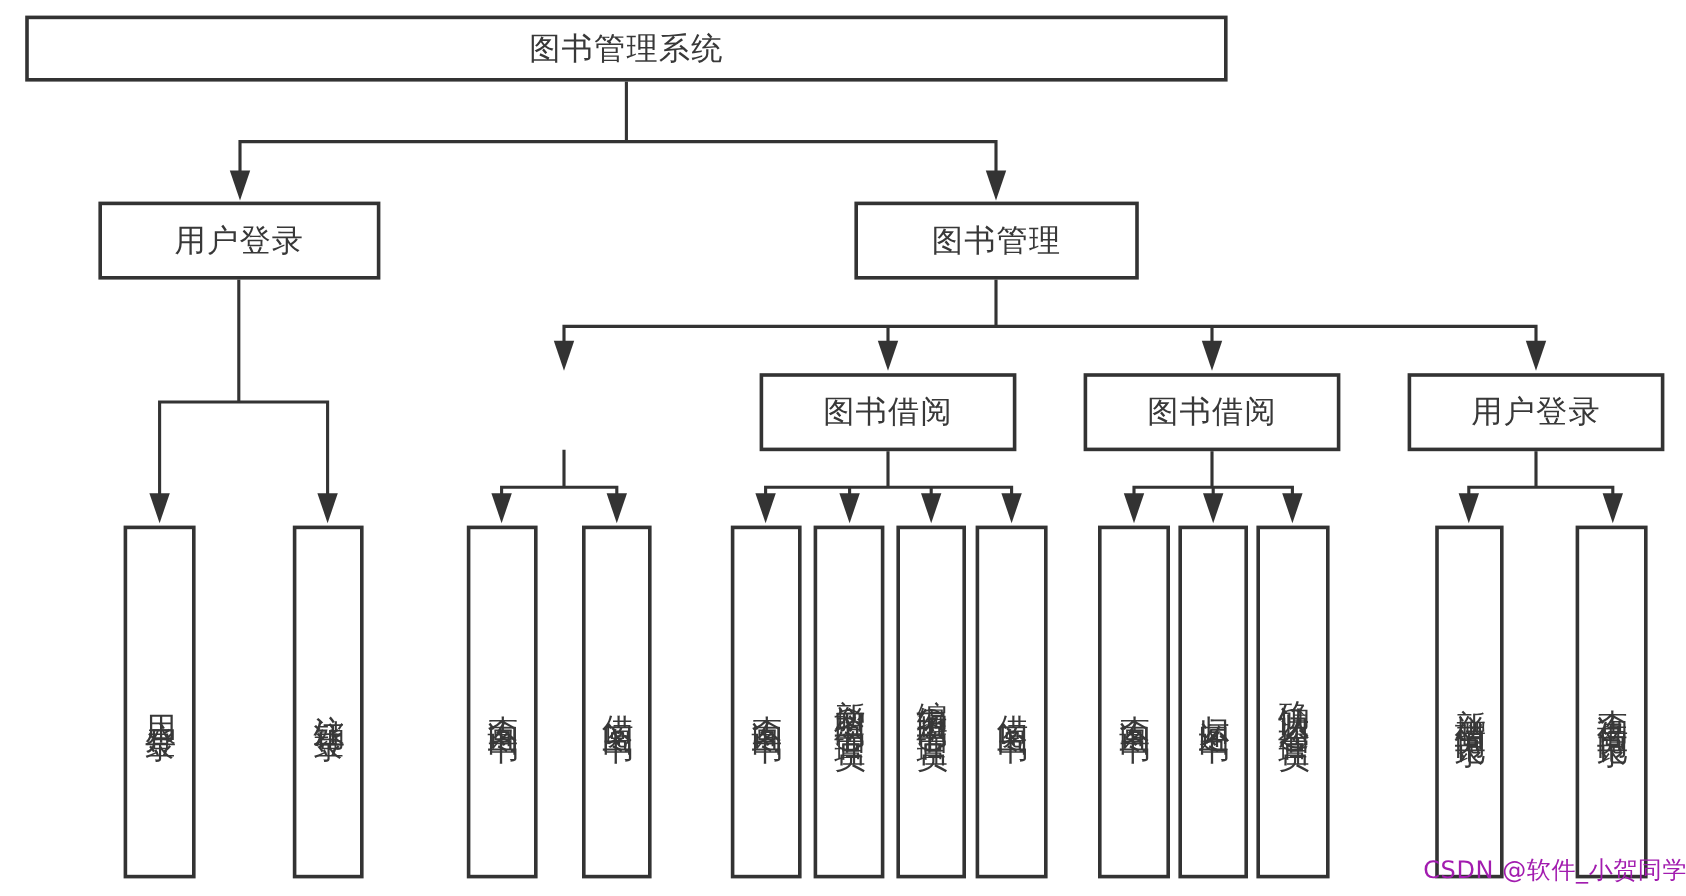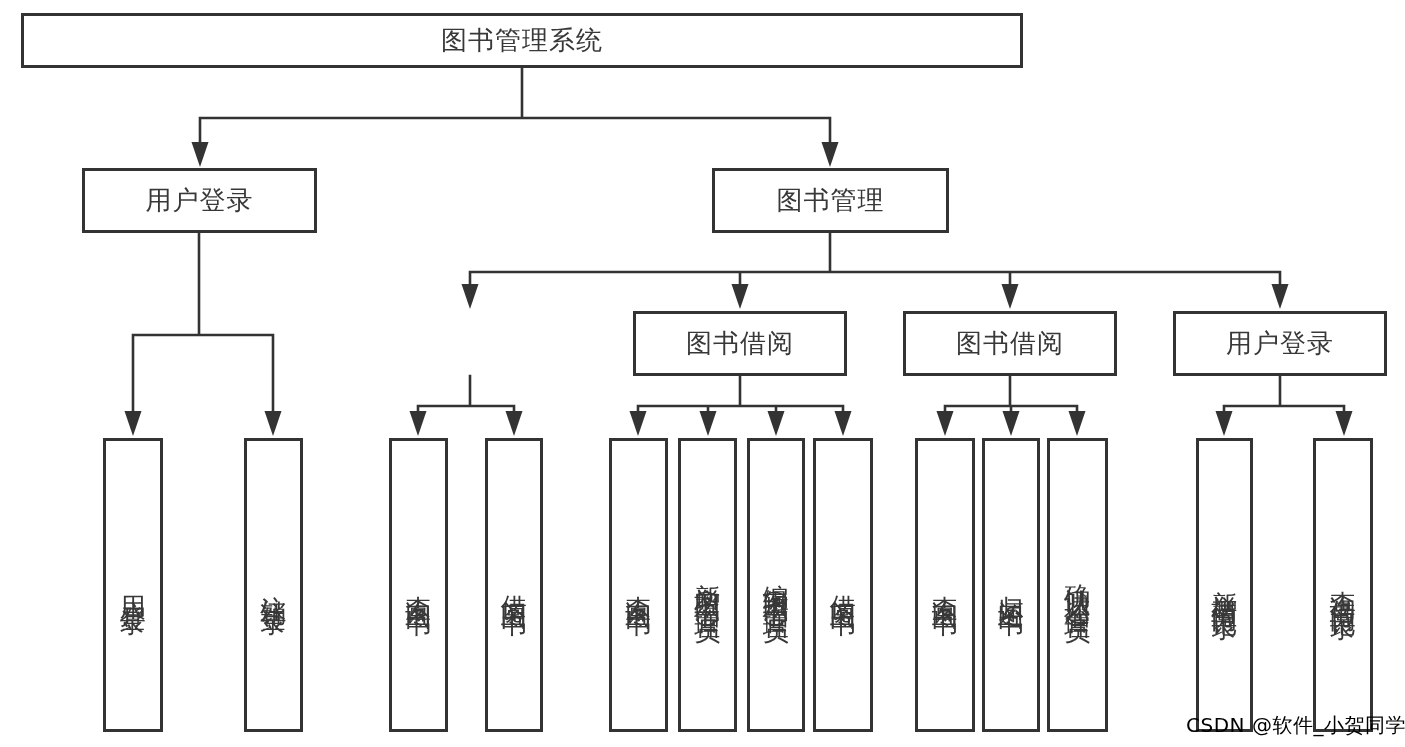--- a/index.html
+++ b/index.html
@@ -28,21 +28,21 @@
     text-orientation:mixed;
     font-size:26px;
     letter-spacing:5px;
     line-height:1.1;
     color:#383838;
   }
   .watermark{
     position:absolute;
     left:1186px;top:712px;
     font-size:20px;
-    color:#000000;
+    color:#a21caf;
     z-index:5;
     white-space:nowrap;
     letter-spacing:0.5px;
   }
 </style>
 </head>
 <body>
 
 <div id="canvas">
 

